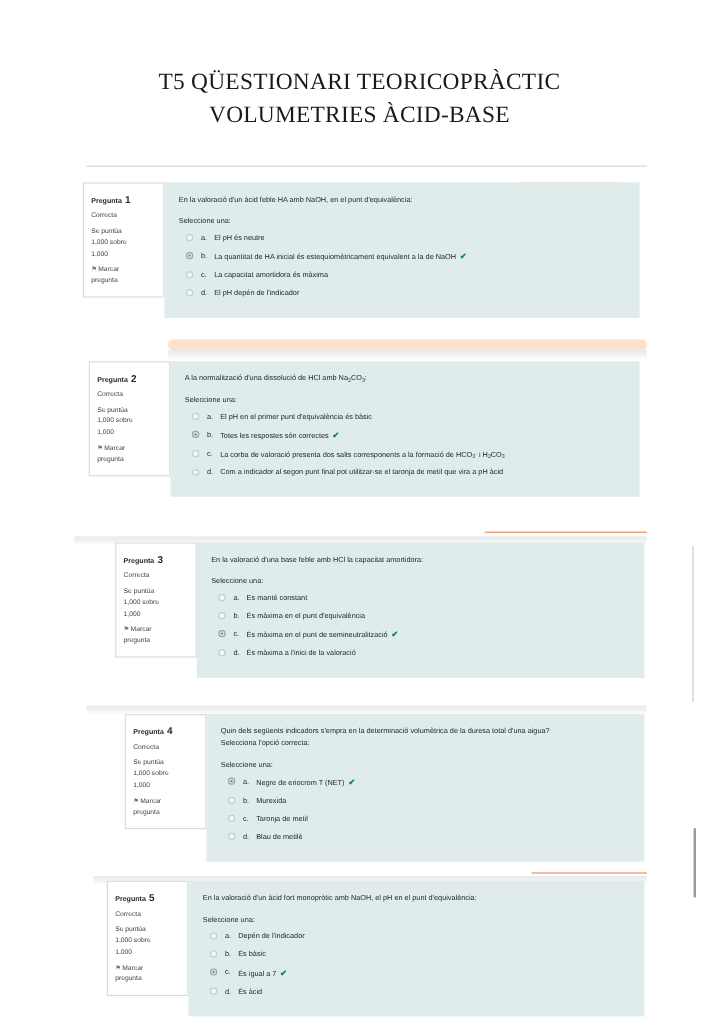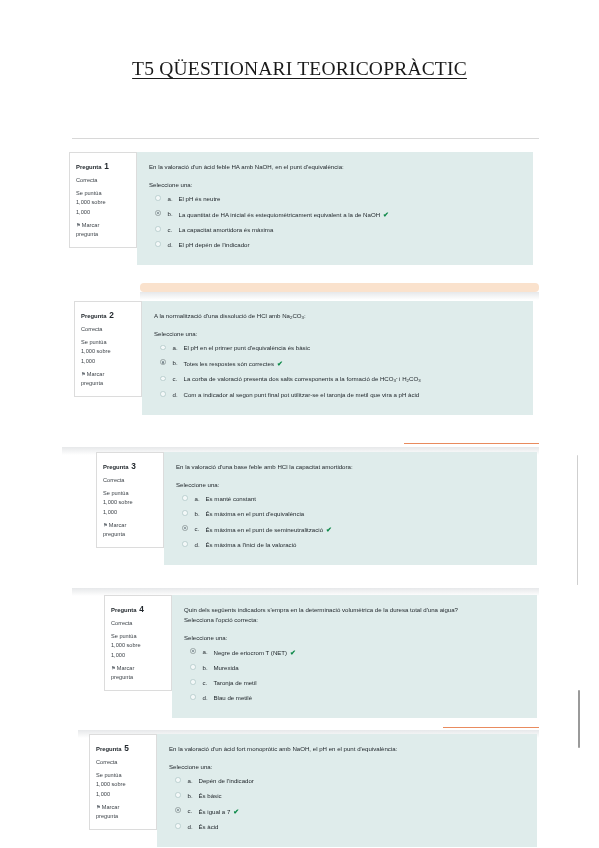--- a/index.html
+++ b/index.html
@@ -20,21 +20,20 @@
     font-family: "Liberation Serif", serif;
     font-size: 19.5px;
     font-weight: 400;
     color: #1a1a1a;
     letter-spacing: 0.2px;
     padding-top: 55px;
     line-height: 1.42;
   }
   .doc-title .line {
     display: block;
-    text-decoration: underline;
     text-underline-offset: 3px;
     text-decoration-thickness: 1px;
   }
 
   
   .qblock {
     position: absolute;
     display: flex;
     align-items: flex-start;
   }
@@ -168,20 +167,21 @@
     background: #cfcfcf;
     border-radius: 1px;
   }
   .scroll-tick.dark { background: #9a9a9a; width: 2px; }
 </style>
 </head>
 <body>
 
 <div class="doc-title">
   <span class="line">T5 QÜESTIONARI TEORICOPRÀCTIC</span>
+  <span class="line">VOLUMETRIES ÀCID-BASE</span>
 </div>
 
 <div class="rule-grey" style="left:72px; top:138px; width:467px;"></div>
 
 <div class="band-orange" style="left:140px; top:283px; width:399px; height:9px;"></div>
 <div class="shadow-band" style="left:140px; top:292px; width:399px; height:8px;"></div>
 
 <div class="rule-orange" style="left:404px; top:443px; width:135px;"></div>
 <div class="shadow-band" style="left:62px; top:447px; width:477px; height:8px;"></div>
 

